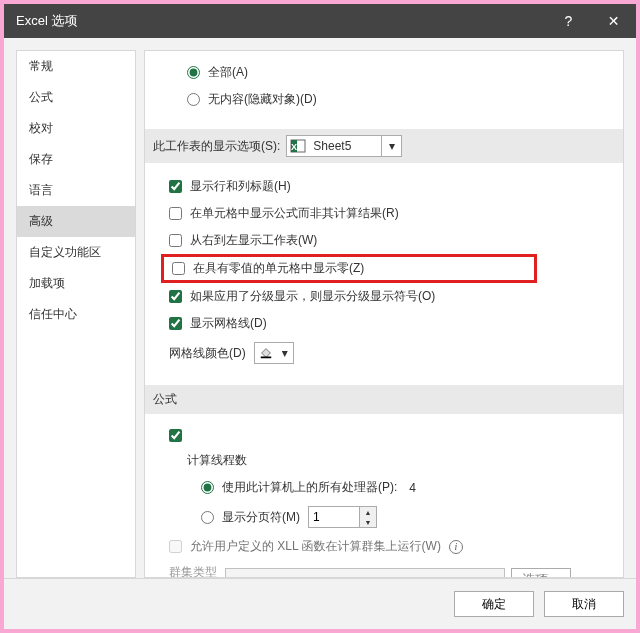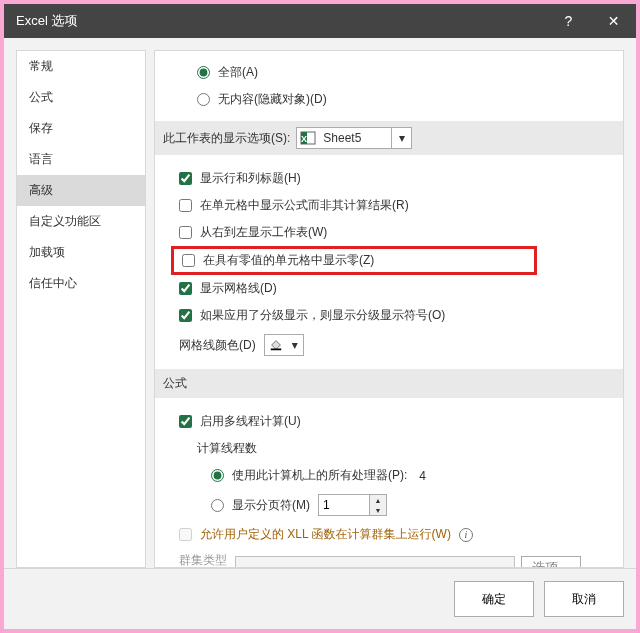--- a/index.html
+++ b/index.html
@@ -34,21 +34,21 @@
   }
   .main {
     flex: 1;
     display: flex;
     overflow: hidden;
     background: #f2f2f2;
     padding: 12px 12px 0 12px;
     gap: 8px;
   }
   .sidebar {
-    width: 130px;
+    width: 120px;
     border: 1px solid #d7d7d7;
     background: #fff;
     overflow-y: auto;
   }
   .sidebar-item {
     padding: 7px 12px;
     cursor: default;
     color: #333;
   }
   .sidebar-item.active {
@@ -60,21 +60,21 @@
     border: 1px solid #d7d7d7;
     background: #fff;
     overflow-y: auto;
     padding: 8px 14px 20px 14px;
     position: relative;
   }
   .section-hdr {
     background: #e9e9e9;
     padding: 6px 8px;
     font-weight: 500;
-    margin: 8px -14px 10px -14px;
+    margin: 16px -14px 10px -14px;
     display: flex;
     align-items: center;
     gap: 6px;
   }
   .row {
     display: flex;
     align-items: center;
     padding: 5px 0 5px 10px;
     gap: 8px;
   }
@@ -150,21 +150,21 @@
   }
   .footer {
     border-top: 1px solid #d7d7d7;
     padding: 12px;
     display: flex;
     justify-content: flex-end;
     gap: 10px;
     background: #f2f2f2;
   }
   .footer button {
-    min-width: 80px; height: 36px;
+    min-width: 80px; height: 26px;
     border: 1px solid #ababab;
     background: #fff;
     font-size: 12px;
   }
   .content::-webkit-scrollbar { width: 17px; }
   .content::-webkit-scrollbar-track { background: #f0f0f0; }
   .content::-webkit-scrollbar-thumb { background: #c0c0c0; }
 </style>
 </head>
 <body>
@@ -175,20 +175,21 @@
     <span class="title">Excel 选项</span>
     <div class="winbtn">?</div>
     <div class="winbtn">✕</div>
   </div>
 
   <div class="main">
 
     <div class="sidebar">
       <div class="sidebar-item">常规</div>
       <div class="sidebar-item">公式</div>
+      <div class="sidebar-item">校对</div>
       <div class="sidebar-item">保存</div>
       <div class="sidebar-item">语言</div>
       <div class="sidebar-item active">高级</div>
       <div class="sidebar-item">自定义功能区</div>
       <div class="sidebar-item">加载项</div>
       <div class="sidebar-item">信任中心</div>
     </div>
 
     <div class="content">
 
@@ -227,46 +228,45 @@
       <div class="row">
         <input type="checkbox" style="">
         <span>从右到左显示工作表(W)</span>
       </div>
       <div class="row highlight">
         <input type="checkbox" style="">
         <span>在具有零值的单元格中显示零(Z)</span>
       </div>
       <div class="row">
         <input type="checkbox" checked="" style="">
+        <span>如果应用了分级显示，则显示分级显示符号(O)</span>
+      </div>
+      <div class="row">
+        <input type="checkbox" checked="" style="">
         <span>显示网格线(D)</span>
-      </div>
-      <div class="row">
-        <input type="checkbox" checked="" style="">
-        <span>如果应用了分级显示，则显示分级显示符号(O)</span>
       </div>
       <div class="row">
         <span>网格线颜色(D)</span>
         <span class="color-picker">
           <span class="swatch">
             <svg width="14" height="14" viewBox="0 0 16 16">
                 <path d="M3 8 L8 3 L13 8 L8 13 Z" fill="#ddd" stroke="#666"></path>
                 <rect x="2" y="12" width="12" height="2" fill="#000"></rect>
               </svg>
           </span>
           <span class="chev2">▾</span>
         </span>
       </div>
 
       <div class="section-hdr">
         <span>公式</span>
       </div>
 
       <div class="row">
         <input type="checkbox" checked="" style="">
-        <span>启用多线程计算(U)</span>
       </div>
       <div class="row indent">
         <span>计算线程数</span>
       </div>
       <div class="row indent2">
         <input type="radio" name="thr" checked="" style="">
         <span>使用此计算机上的所有处理器(P):</span>
         <span style="margin-left:4px;">4</span>
       </div>
       <div class="row indent2">
@@ -275,21 +275,21 @@
         <span class="spin">
           <input type="text" value="1" style="">
           <span class="spbtns">
             <span class="spb">▲</span>
             <span class="spb">▼</span>
           </span>
         </span>
       </div>
       <div class="row">
         <input type="checkbox" disabled="" style="">
-        <span style="color:#a16207">允许用户定义的 XLL 函数在计算群集上运行(W)</span>
+        <span style="color:#737373">允许用户定义的 XLL 函数在计算群集上运行(W)</span>
         <span class="info-icon">i</span>
       </div>
       <div class="cluster-row">
         <span class="lbl">群集类型(C):</span>
         <div class="combo"></div>
         <button class="optbtn" disabled="">选项...</button>
       </div>
 
     </div>
   </div>

